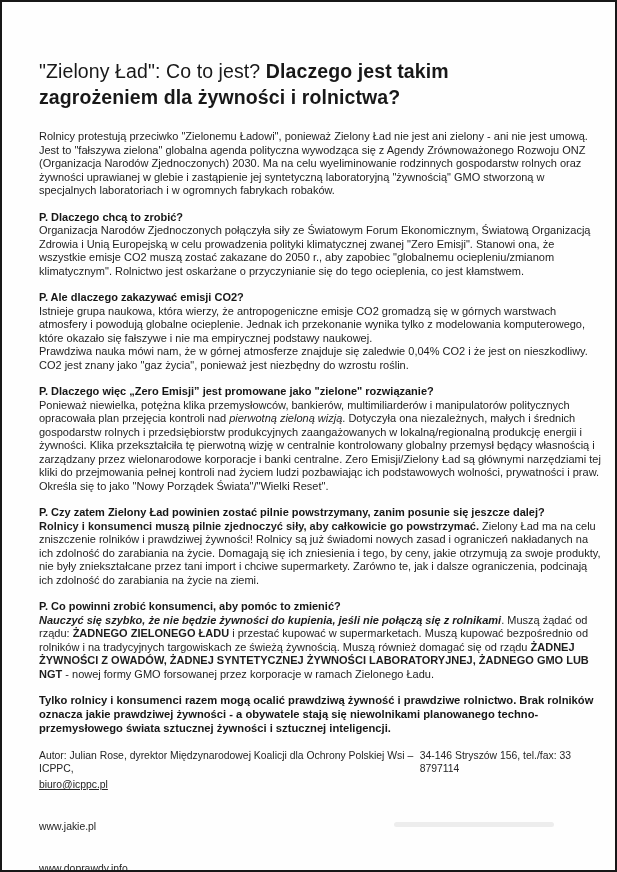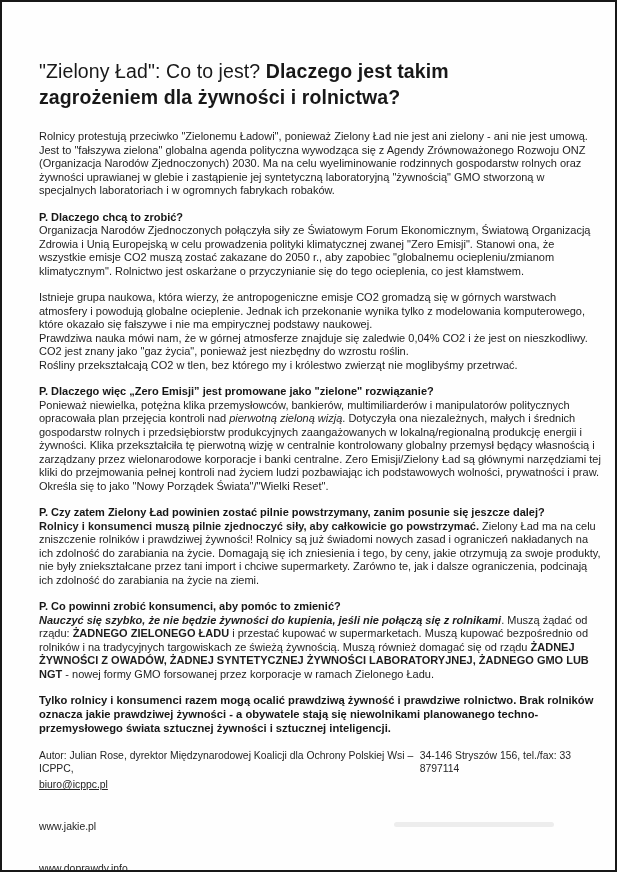--- a/index.html
+++ b/index.html
@@ -76,23 +76,23 @@
   <h1><span>"Zielony Ład": Co to jest? </span><b>Dlaczego jest takim</b><br><b>zagrożeniem dla żywności i rolnictwa?</b></h1>
 
   <p class="para">Rolnicy protestują przeciwko "Zielonemu Ładowi", ponieważ Zielony Ład nie jest ani zielony - ani nie jest umową. Jest to "fałszywa zielona" globalna agenda polityczna wywodząca się z Agendy Zrównoważonego Rozwoju ONZ (Organizacja Narodów Zjednoczonych) 2030. Ma na celu wyeliminowanie rodzinnych gospodarstw rolnych oraz żywności uprawianej w glebie i zastąpienie jej syntetyczną laboratoryjną "żywnością" GMO stworzoną w specjalnych laboratoriach i w ogromnych fabrykach robaków.</p>
 
   <div class="section">
     <div class="h">P. Dlaczego chcą to zrobić?</div>
     <div>Organizacja Narodów Zjednoczonych połączyła siły ze Światowym Forum Ekonomicznym, Światową Organizacją Zdrowia i Unią Europejską w celu prowadzenia polityki klimatycznej zwanej "Zero Emisji". Stanowi ona, że wszystkie emisje CO2 muszą zostać zakazane do 2050 r., aby zapobiec "globalnemu ociepleniu/zmianom klimatycznym". Rolnictwo jest oskarżane o przyczynianie się do tego ocieplenia, co jest kłamstwem.</div>
   </div>
 
   <div class="section">
+    <div class="h">P. Ale dlaczego zakazywać emisji CO2?</div>
     <div>Istnieje grupa naukowa, która wierzy, że antropogeniczne emisje CO2 gromadzą się w górnych warstwach atmosfery i powodują globalne ocieplenie. Jednak ich przekonanie wynika tylko z modelowania komputerowego, które okazało się fałszywe i nie ma empirycznej podstawy naukowej.</div>
     <div>Prawdziwa nauka mówi nam, że w górnej atmosferze znajduje się zaledwie 0,04% CO2 i że jest on nieszkodliwy. CO2 jest znany jako "gaz życia", ponieważ jest niezbędny do wzrostu roślin.</div>
-    <div>Rośliny przekształcają CO2 w tlen, bez którego my i królestwo zwierząt nie moglibyśmy przetrwać.</div>
   </div>
 
   <div class="section">
     <div class="h">P. Dlaczego więc „Zero Emisji” jest promowane jako "zielone" rozwiązanie?</div>
     <div><span>Ponieważ niewielka, potężna klika przemysłowców, bankierów, multimiliarderów i manipulatorów politycznych opracowała plan przejęcia kontroli nad </span><span class="i">pierwotną zieloną wizją</span><span>. Dotyczyła ona niezależnych, małych i średnich gospodarstw rolnych i przedsiębiorstw produkcyjnych zaangażowanych w lokalną/regionalną produkcję energii i żywności. Klika przekształciła tę pierwotną wizję w centralnie kontrolowany globalny przemysł będący własnością i zarządzany przez wielonarodowe korporacje i banki centralne. Zero Emisji/Zielony Ład są głównymi narzędziami tej kliki do przejmowania pełnej kontroli nad życiem ludzi pozbawiając ich podstawowych wolności, prywatności i praw. Określa się to jako "Nowy Porządek Świata"/"Wielki Reset".</span></div>
   </div>
 
   <div class="section">
     <div class="h">P. Czy zatem Zielony Ład powinien zostać pilnie powstrzymany, zanim posunie się jeszcze dalej?</div>
     <div><span class="b">Rolnicy i konsumenci muszą pilnie zjednoczyć siły, aby całkowicie go powstrzymać.</span> <span>Zielony Ład ma na celu zniszczenie rolników i prawdziwej żywności! Rolnicy są już świadomi nowych zasad i ograniczeń nakładanych na ich zdolność do zarabiania na życie. Domagają się ich zniesienia i tego, by ceny, jakie otrzymują za swoje produkty, nie były zniekształcane przez tani import i chciwe supermarkety. Zarówno te, jak i dalsze ograniczenia, podcinają ich zdolność do zarabiania na życie na ziemi.</span></div>

